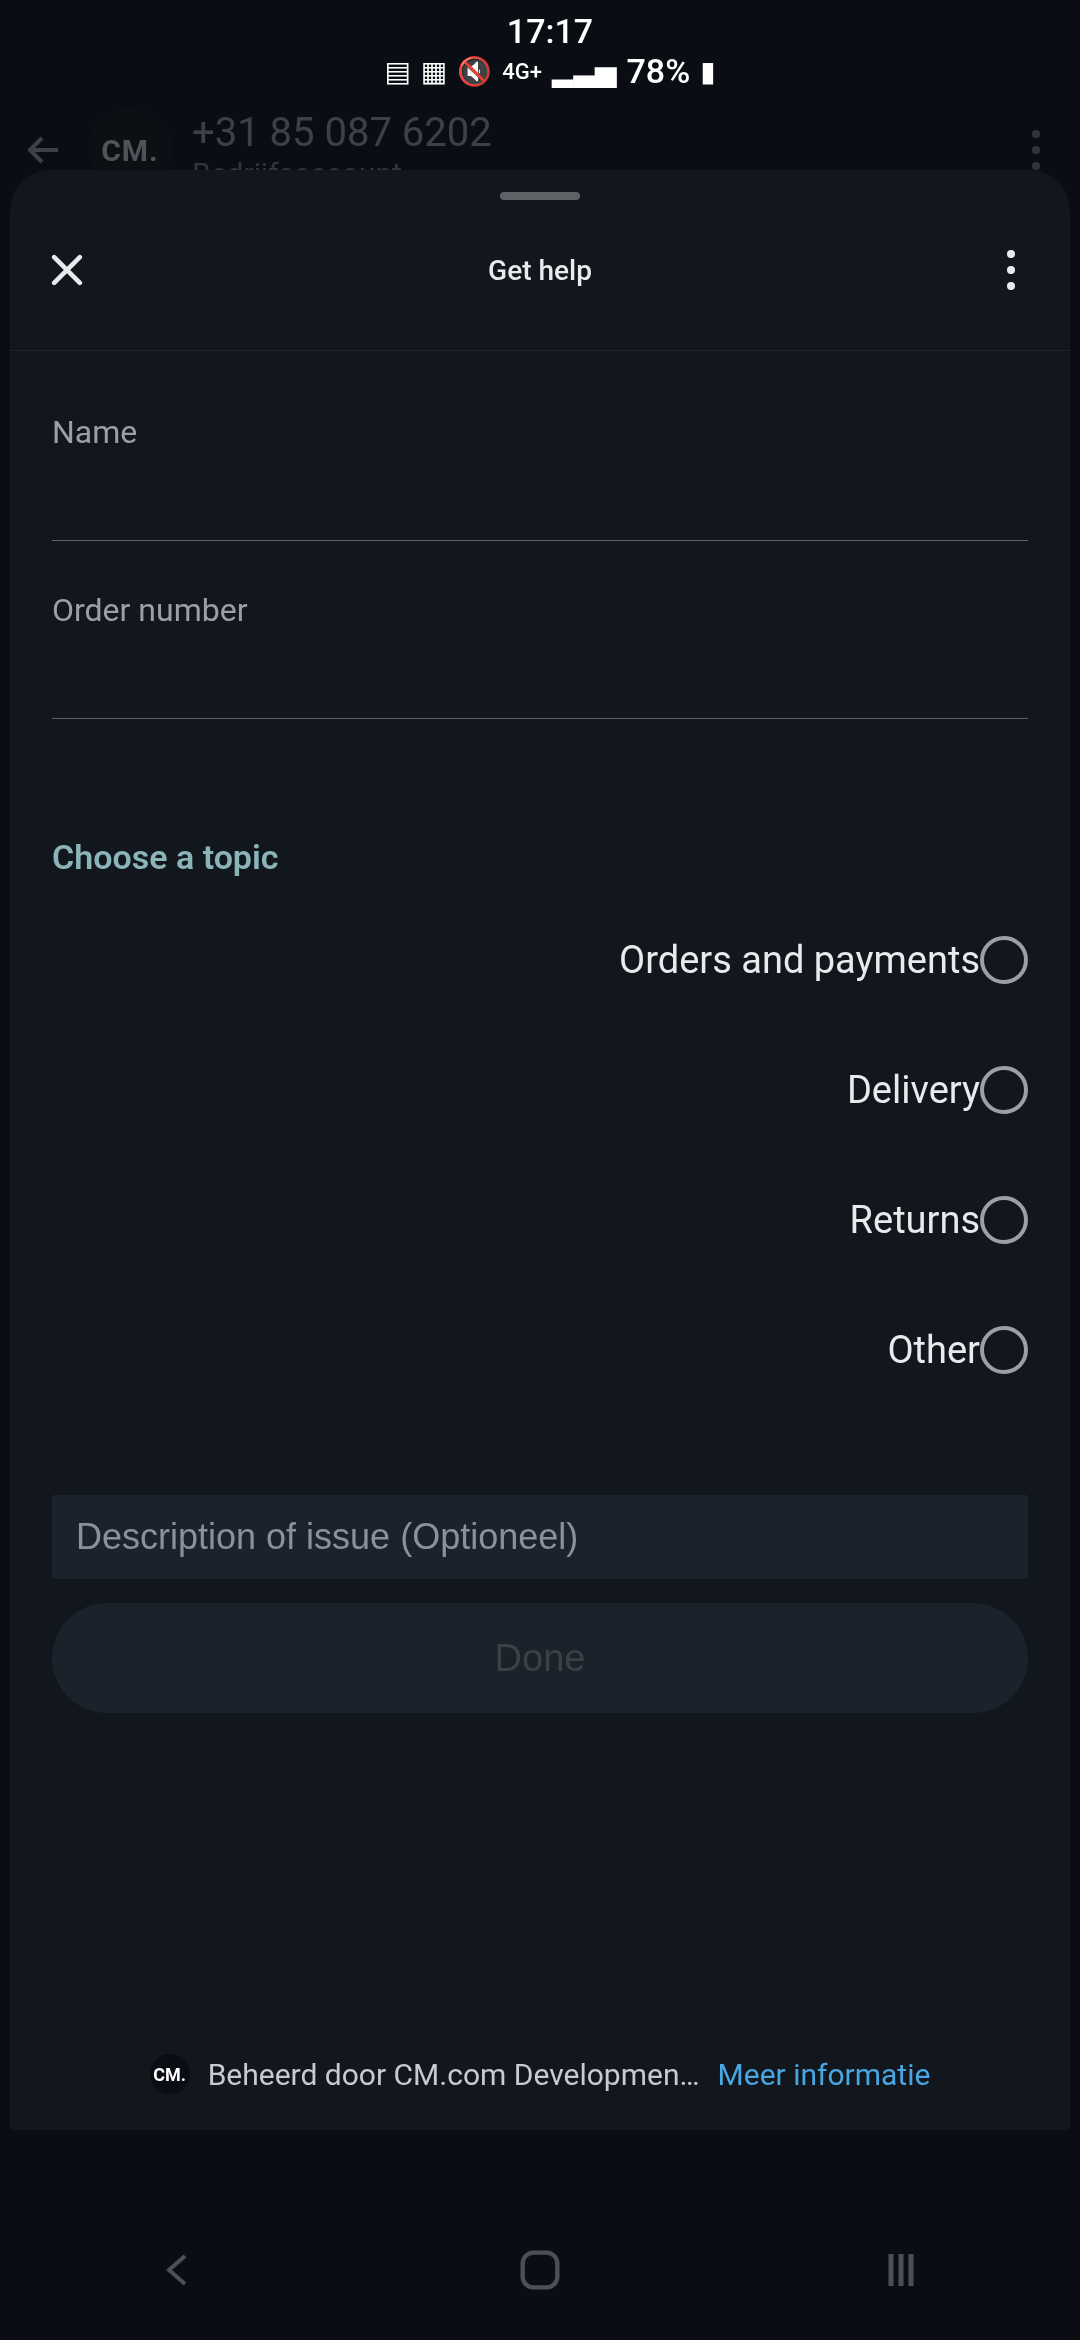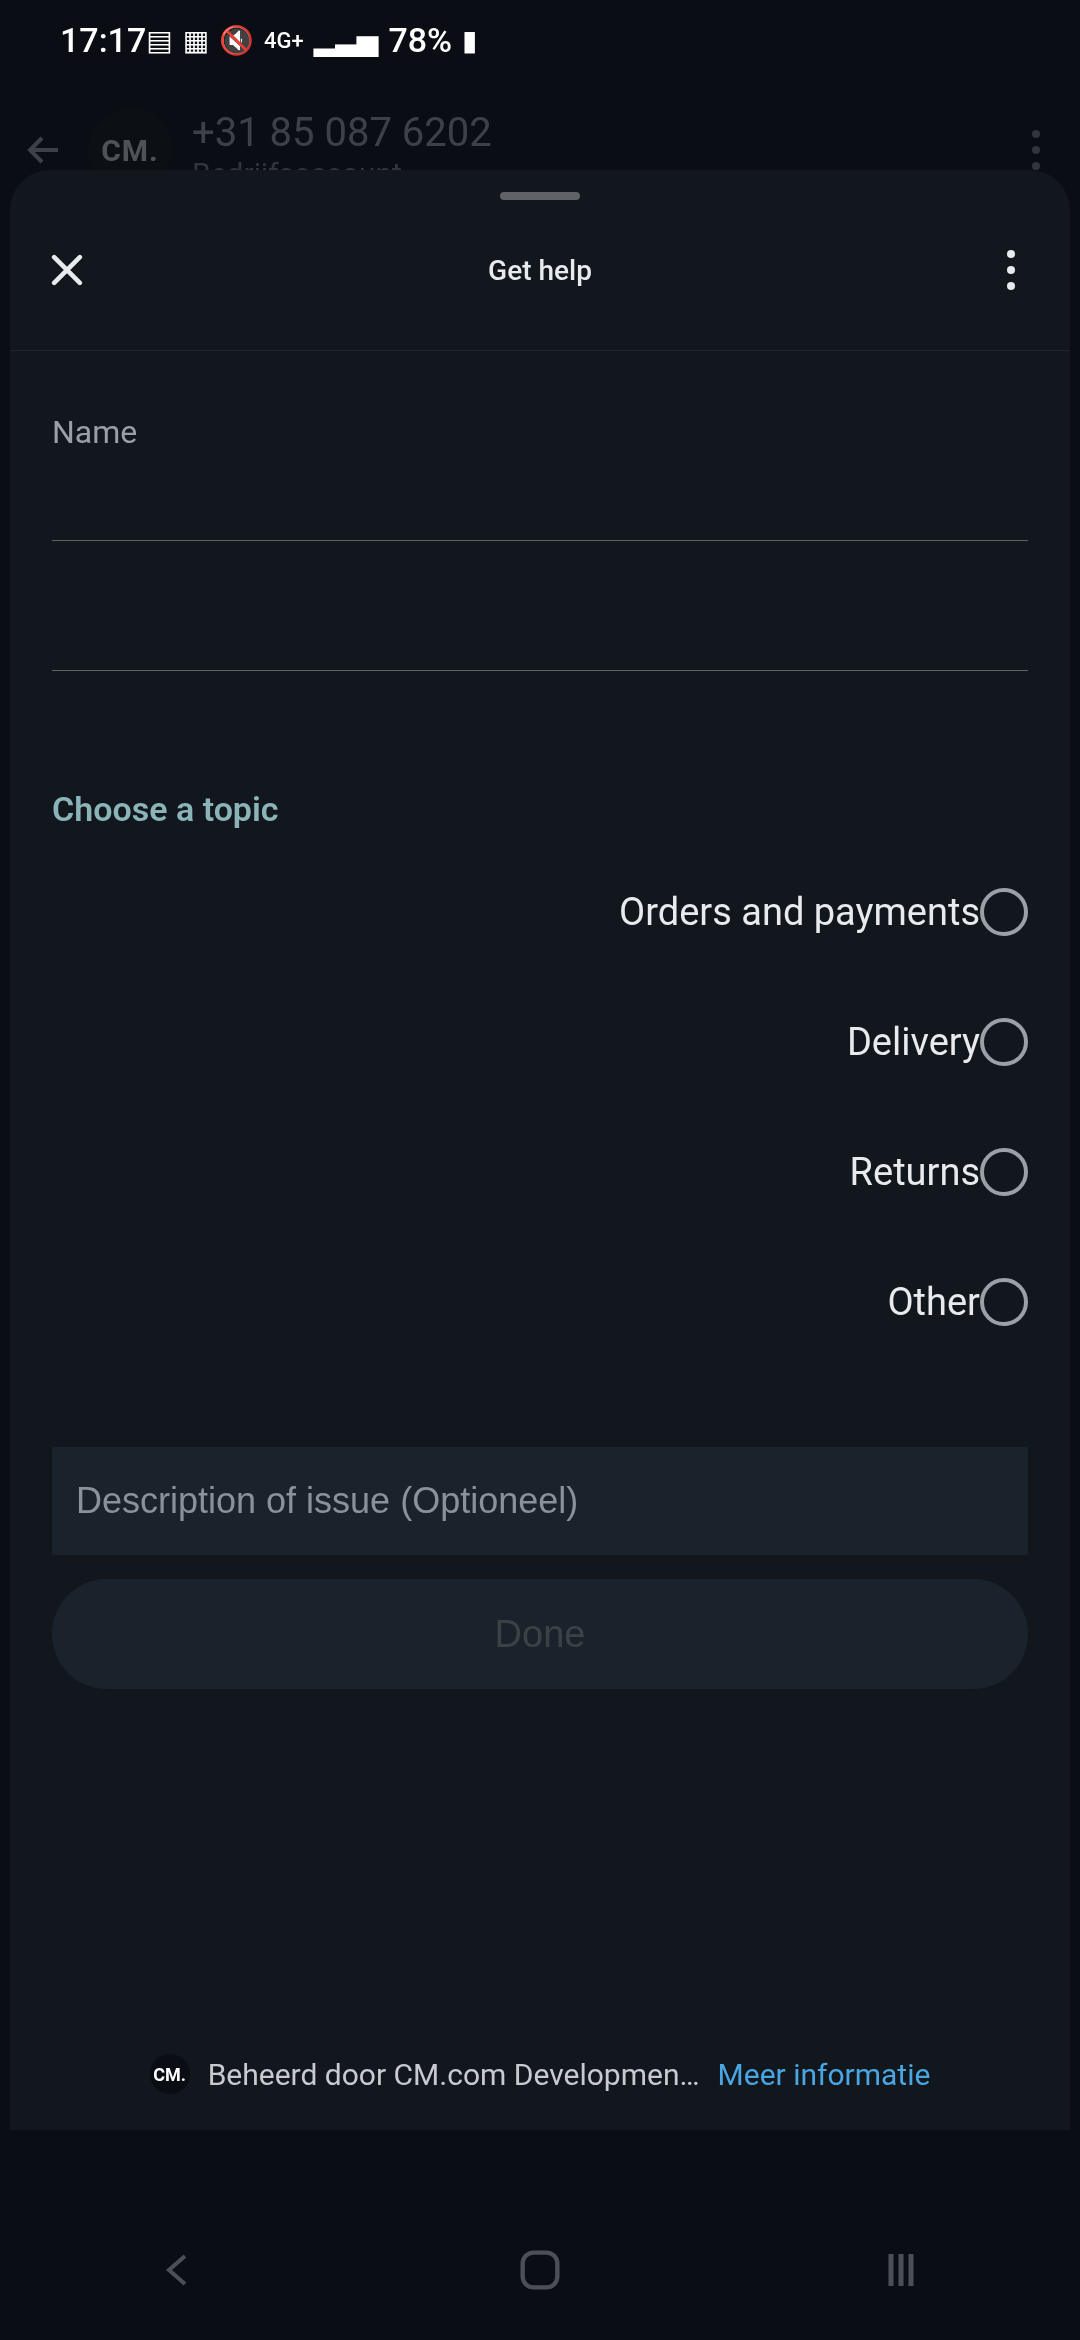--- a/index.html
+++ b/index.html
@@ -1,18 +1,18 @@
 <!DOCTYPE html>
 <html><head>
   <meta charset="utf-8">
   <style>
     * { margin: 0; padding: 0; box-sizing: border-box; }
     html, body { width: 1080px; height: 2340px; overflow: hidden; background: #000; font-family: -apple-system, Roboto, sans-serif; color: #e8eaed; }
     .screen { position: relative; width: 1080px; height: 2340px; background: #0a0e14; }
-    .status-bar { position: absolute; top: 0; left: 0; right: 0; height: 80px; display: flex; align-items: center; justify-content: flex-start; padding: 0 40px 0 60px; font-size: 34px; font-weight: 500; color: #fff; }
+    .status-bar { position: absolute; top: 11px; left: 0; right: 0; height: 80px; display: flex; align-items: center; justify-content: center; padding: 0 40px 0 60px; font-size: 34px; font-weight: 500; color: #fff; flex-direction: column; }
     .status-right { display: flex; align-items: center; gap: 10px; }
     .status-right .glyph { font-size: 28px; }
     .chat-header { position: absolute; top: 90px; left: 0; right: 0; height: 120px; display: flex; align-items: center; padding: 0 20px; gap: 20px; opacity: 0.35; }
     .back-arrow { width: 48px; height: 48px; color: #9aa0a6; }
     .avatar { width: 84px; height: 84px; border-radius: 50%; background: #101418; display: flex; align-items: center; justify-content: center; font-weight: 700; font-size: 30px; color: #cfd3d8; letter-spacing: 1px; }
     .chat-title { font-size: 40px; color: #9aa0a6; font-weight: 400; }
     .chat-sub { font-size: 30px; color: #7a7f85; }
     .chat-more { margin-left: auto; color: #7a7f85; }
     .sheet { position: absolute; left: 10px; right: 10px; top: 170px; bottom: 210px; background: #11171d; border-radius: 40px 40px 0 0; overflow: hidden; }
     .sheet .handle { width: 80px; height: 8px; background: #5f6368; border-radius: 4px; margin: 22px auto 10px; }
@@ -21,21 +21,21 @@
     .close-x { width: 44px; height: 44px; z-index: 1; }
     .sheet-more { margin-left: auto; z-index: 1; }
     .sheet-body { position: absolute; top: 180px; bottom: 0; left: 0; right: 0; padding: 12px 42px; overflow: hidden; border-top: 1px solid rgba(255,255,255,0.06); }
     .field { padding-top: 50px; }
     .field-label { font-size: 32px; color: #9aa0a6; margin-bottom: 10px; }
     .field-input { width: 100%; background: transparent; border: none; border-bottom: 1px solid #5f6368; height: 80px; font-size: 36px; color: #e8eaed; outline: none; }
     .section-heading { font-size: 34px; font-weight: 600; color: #8ab4b8; margin-top: 118px; margin-bottom: 18px; }
     .radio-row { display: flex; align-items: center; justify-content: flex-end; height: 130px; }
     .radio-label { font-size: 38px; color: #e8eaed; }
     .radio { width: 48px; height: 48px; border: 4px solid #9aa0a6; border-radius: 50%; }
-    .desc-input { margin-top: 80px; width: 100%; height: 108px; background: #1a232b; border: none; padding: 0 24px; font-size: 36px; color: #e8eaed; outline: none; border-radius: 2px; }
+    .desc-input { margin-top: 80px; width: 100%; height: 84px; background: #1a232b; border: none; padding: 0 24px; font-size: 36px; color: #e8eaed; outline: none; border-radius: 2px; }
     .desc-input::placeholder { color: #8a9199; }
     .done-btn { margin-top: 24px; width: 100%; height: 110px; background: #1a232b; border: none; border-radius: 55px; font-size: 38px; color: #3c4146; font-weight: 400; }
     .footer { position: absolute; bottom: 36px; left: 0; right: 0; display: flex; align-items: center; justify-content: center; gap: 18px; font-size: 30px; padding: 0 30px; }
     .footer-logo { width: 40px; height: 40px; border-radius: 50%; background: #0a0e14; display: flex; align-items: center; justify-content: center; font-size: 18px; color: #fff; font-weight: 700; }
     .footer-text { color: #c7cbd1; max-width: 560px; white-space: nowrap; overflow: hidden; text-overflow: ellipsis; }
     .footer-link { color: #4aa6e2; }
     .nav-bar { position: absolute; bottom: 0; left: 0; right: 0; height: 140px; display: flex; align-items: center; justify-content: space-around; }
     .nav-bar svg { opacity: 0.45; }
     .more-dots { display: flex; flex-direction: column; gap: 8px; align-items: center; justify-content: center; width: 48px; height: 48px; }
     .more-dots span { width: 8px; height: 8px; border-radius: 50%; background: currentColor; display: block; }
@@ -88,20 +88,21 @@
           <span></span>
         </div>
     </div>
 
     <div class="sheet-body">
       <div class="field">
         <div class="field-label">Name</div>
         <input class="field-input" value="" style="">
       </div>
       <div class="field">
+        <div class="field-label">Order number</div>
         <input class="field-input" value="" style="">
       </div>
 
       <div class="section-heading">Choose a topic</div>
 
       <div class="radio-row">
         <span class="radio-label">Orders and payments</span>
         <span class="radio"></span>
       </div>
       <div class="radio-row">

